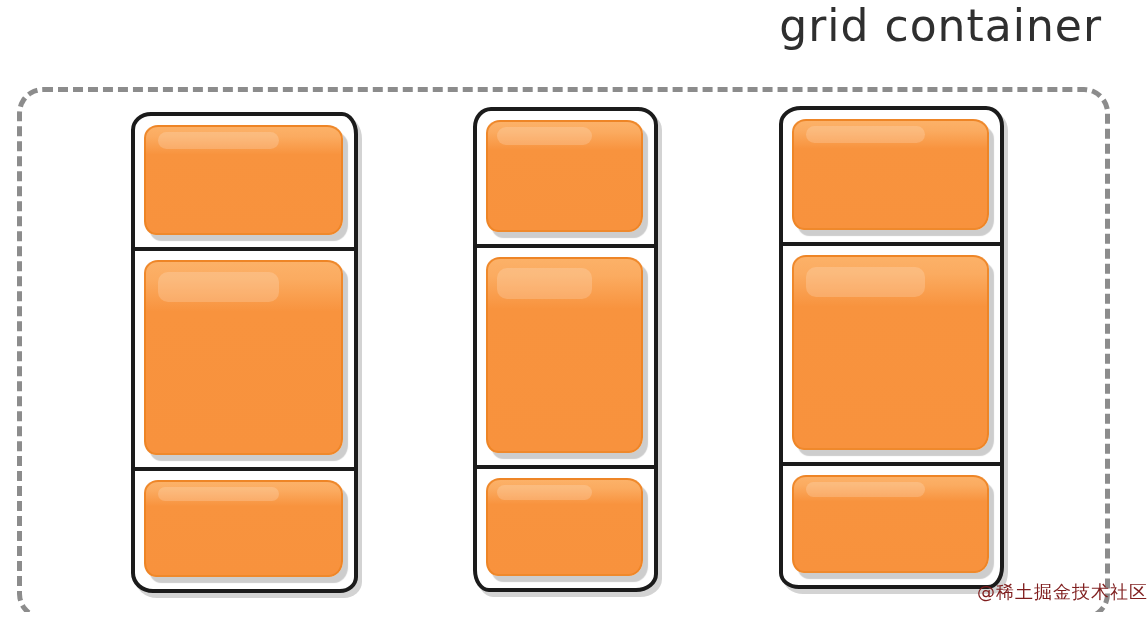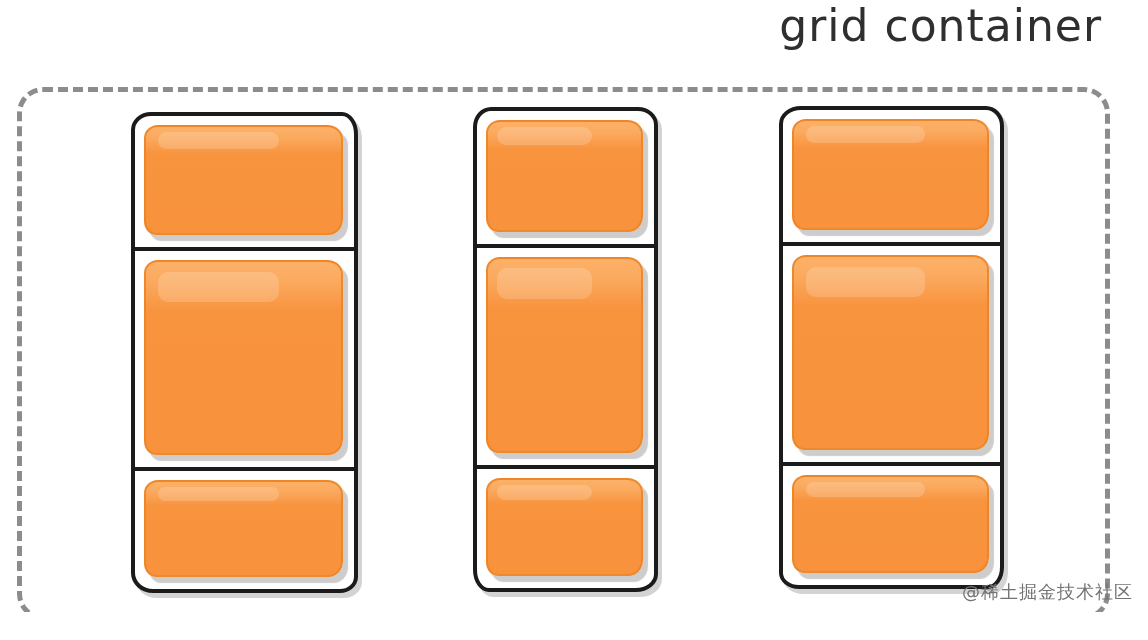--- a/index.html
+++ b/index.html
@@ -85,24 +85,24 @@
     position: absolute;
     left: 6%;
     top: 5%;
     width: 62%;
     height: 16%;
     border-radius: 10px;
     background: rgba(255, 255, 255, 0.18);
   }
   .watermark {
     position: absolute;
-    right: 15px;
+    right: 0;
     bottom: 8px;
     font-size: 18px;
-    color: #737373;
+    color: #7f1d1d;
     letter-spacing: 1px;
     z-index: 5;
   }
 </style>
 </head>
 <body>
 
 <div class="stage">
   <div class="title">grid container</div>
 

